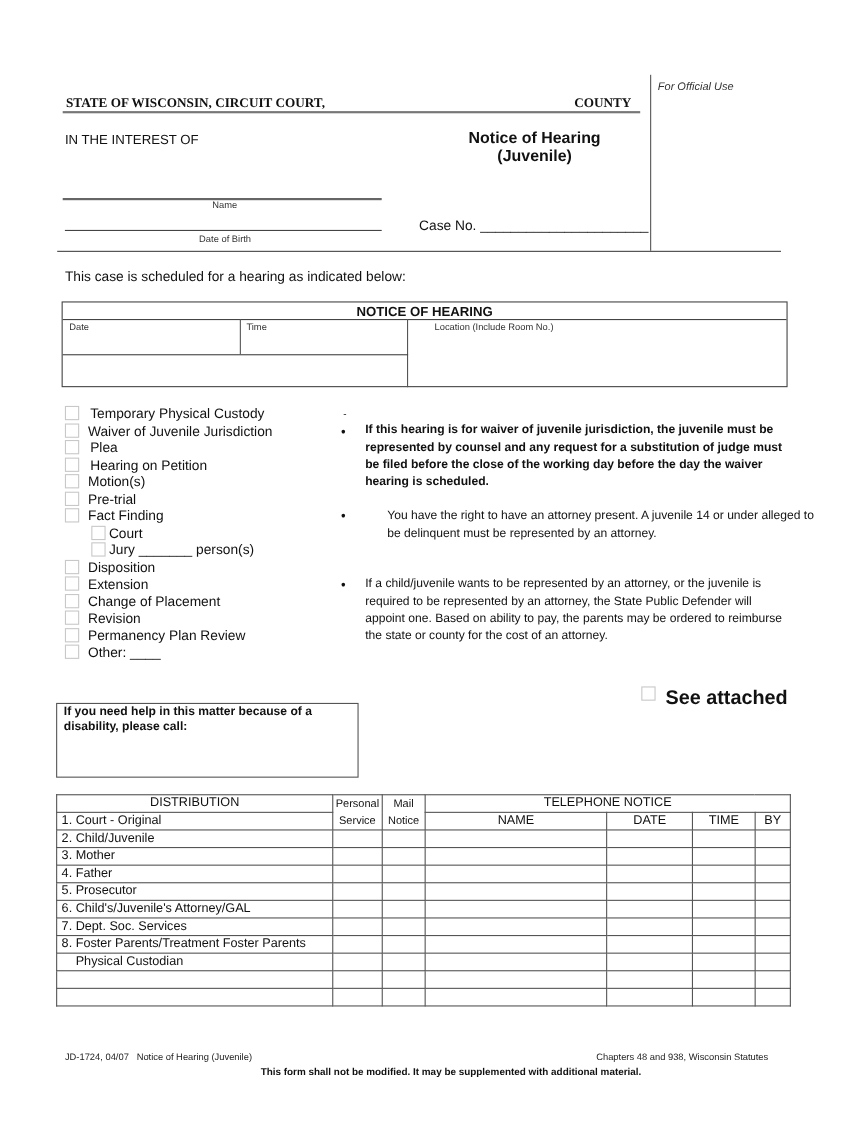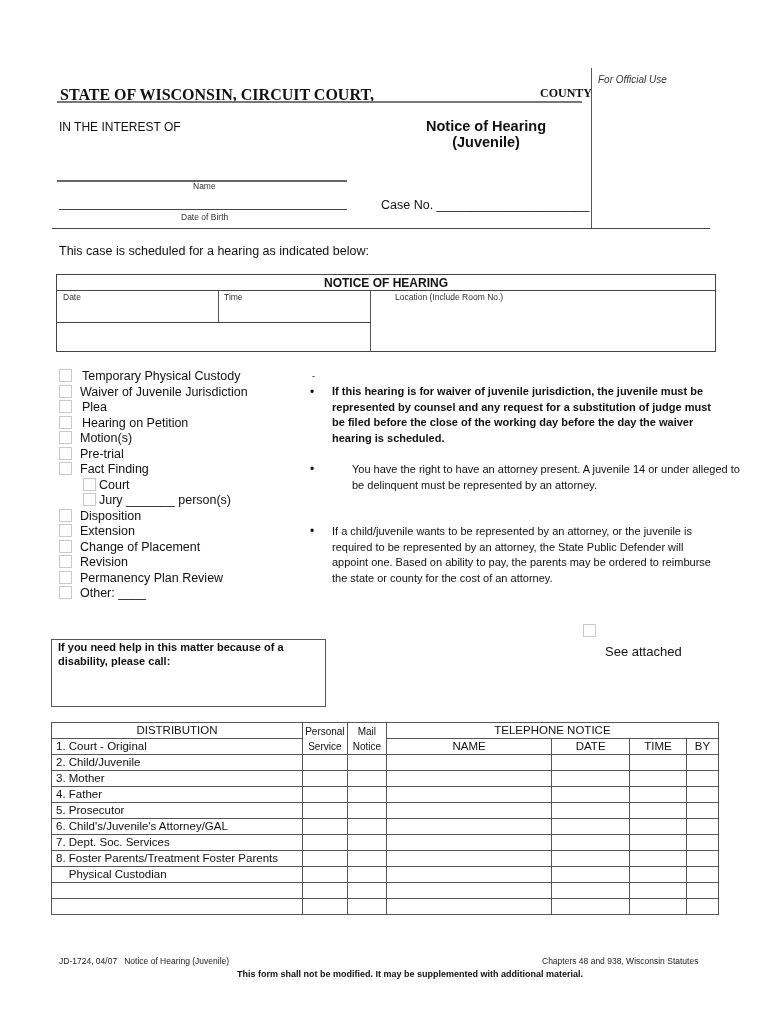--- a/index.html
+++ b/index.html
@@ -12,22 +12,22 @@
     .opt { position: absolute; font-size: 12.5px; white-space: nowrap; }
     .bullet-text { position: absolute; font-size: 11px; line-height: 15.5px; width: 388px; }
     .bullet { position: absolute; font-size: 12px; }
     table.dist { position: absolute; border-collapse: collapse; font-size: 11.5px; }
     table.dist td { border: 1px solid #555; height: 15px; padding: 0 4px; white-space: nowrap; line-height: 15px; }
     .small { font-size: 8.5px; color: #333; }
   </style>
 </head>
 <body>
 
-<div class="abs serif" style="left:60px; top:86px; font-size:16px; font-weight:bold;">STATE OF WISCONSIN, CIRCUIT COURT,</div>
-<div class="abs serif" style="left:540px; top:86px; font-size:12px; font-weight:bold;font-family:Liberation Serif, serif;">COUNTY</div>
+<div class="abs serif" style="left:60px; top:86px; font-size:12px; font-weight:bold;">STATE OF WISCONSIN, CIRCUIT COURT,</div>
+<div class="abs serif" style="left:522px; top:86px; font-size:12px; font-weight:bold;font-family:Liberation Serif, serif;">COUNTY</div>
 <div class="hline" style="left:57px; top:101px; width:525px; border-top:2px solid #777;"></div>
 
 <div class="vline" style="left:591px; top:68px; height:160px;"></div>
 <div class="abs" style="left:598px; top:74px; font-size:10px; font-style:italic; color:#333;">For Official Use</div>
 
 <div class="abs" style="left:59px; top:120px; font-size:12px;">IN THE INTEREST OF</div>
 
 <div class="abs" style="left:400px; top:118px; width:172px; text-align:center; font-size:14.5px; font-weight:bold; line-height:16px;">
   <div>Notice of Hearing</div>
   <div>(Juvenile)</div>
@@ -115,21 +115,21 @@
 <span class="bullet" style="left:310px; top:385px;">•</span>
 <div class="bullet-text" style="left:332px; top:384px; font-weight:bold;">If this hearing is for waiver of juvenile jurisdiction, the juvenile must be represented by counsel and any request for a substitution of judge must be filed before the close of the working day before the day the waiver hearing is scheduled.</div>
 
 <span class="bullet" style="left:310px; top:462px;">•</span>
 <div class="bullet-text" style="left:332px; top:462px;margin-left:20px;">You have the right to have an attorney present.  A juvenile 14 or under alleged to be delinquent must be represented by an attorney.</div>
 
 <span class="bullet" style="left:310px; top:524px;">•</span>
 <div class="bullet-text" style="left:332px; top:524px;">If a child/juvenile wants to be represented by an attorney, or the juvenile is required to be represented by an attorney, the State Public Defender will appoint one.  Based on ability to pay, the parents may be ordered to reimburse the state or county for the cost of an attorney.</div>
 
 <div class="cb" style="left:583px; top:624px;"></div>
-<div class="abs" style="left:605px; top:644px; font-size:13px; font-weight:normal;">See attached</div>
+<div class="abs" style="left:605px; top:624px; font-size:18px; font-weight:bold;">See attached</div>
 
 <div class="abs" style="left:51px; top:639px; width:275px; height:68px; border:1px solid #555; box-sizing:border-box;">
   <div style="padding:1px 6px; font-size:11px; font-weight:bold; line-height:13.5px;">If you need help in this matter because of a disability, please call:</div>
 </div>
 
 <table class="dist" style="left:51px; top:722px; width:668px;">
   <colgroup>
     <col style="width:251px">
       <col style="width:45px">
       <col style="width:39px">

